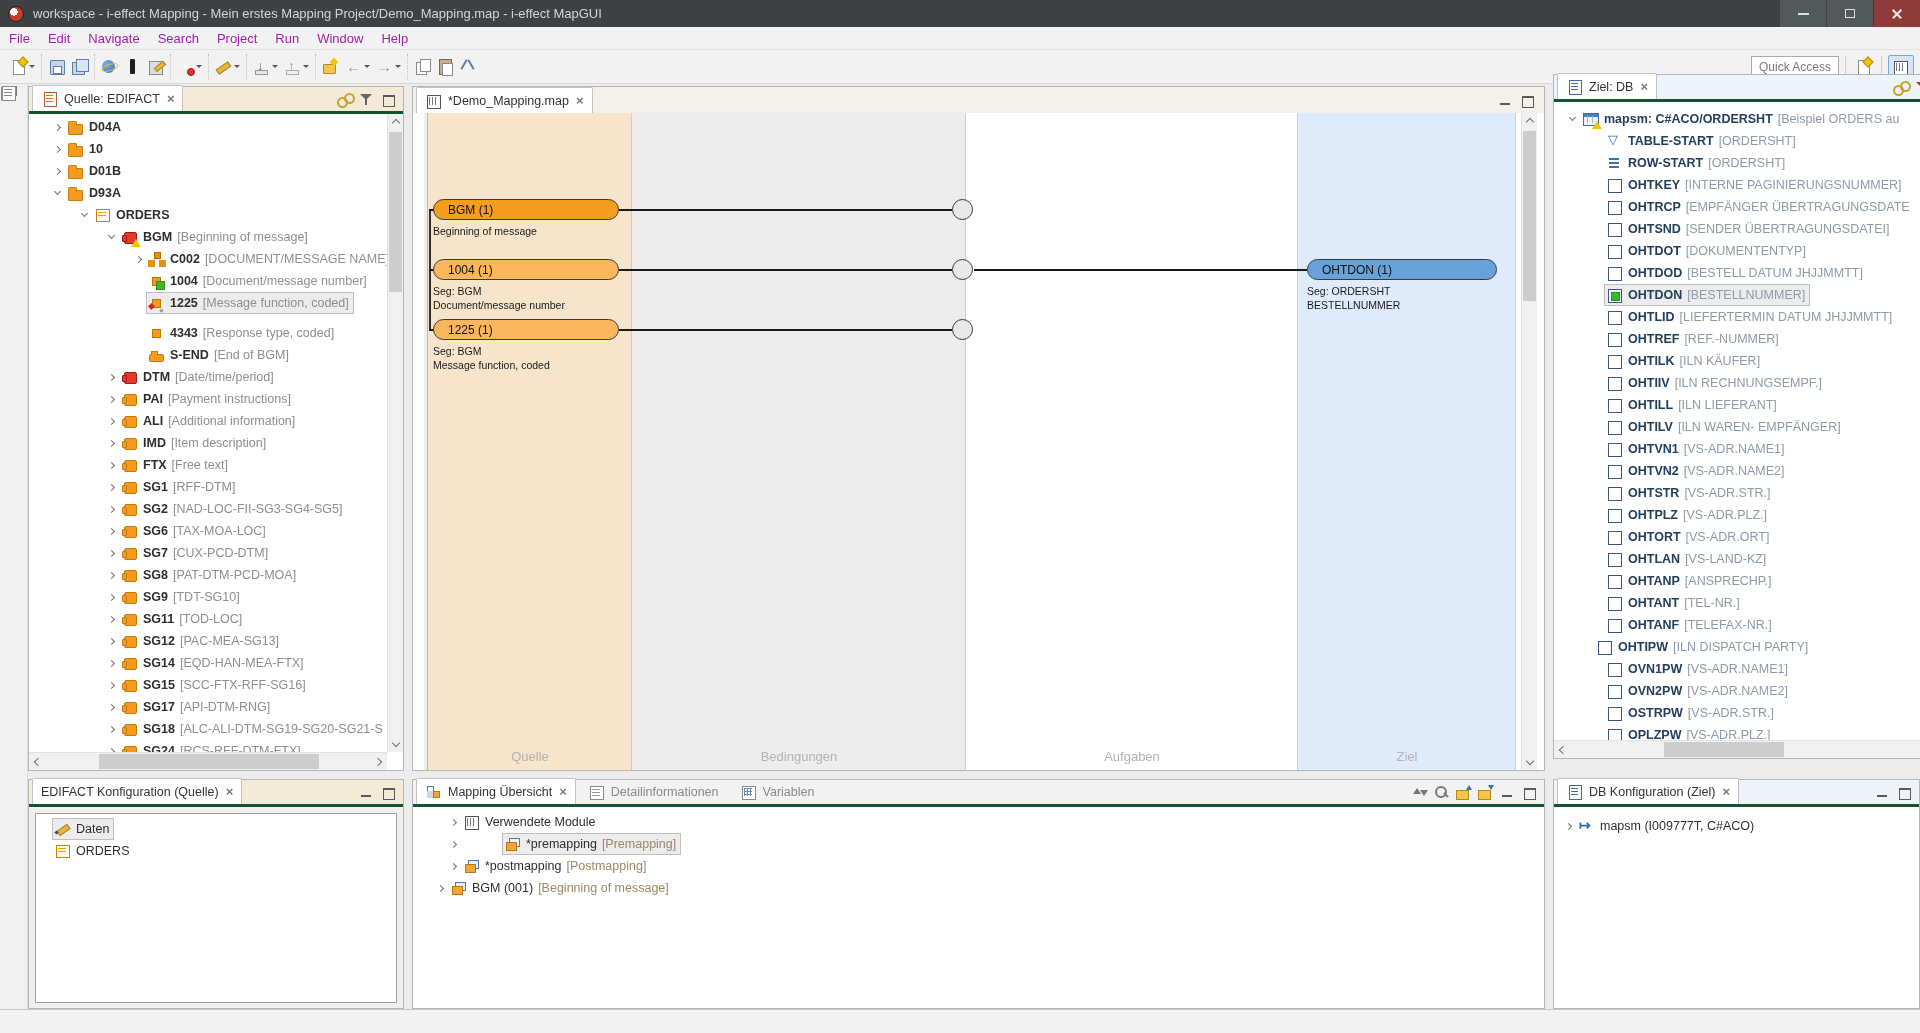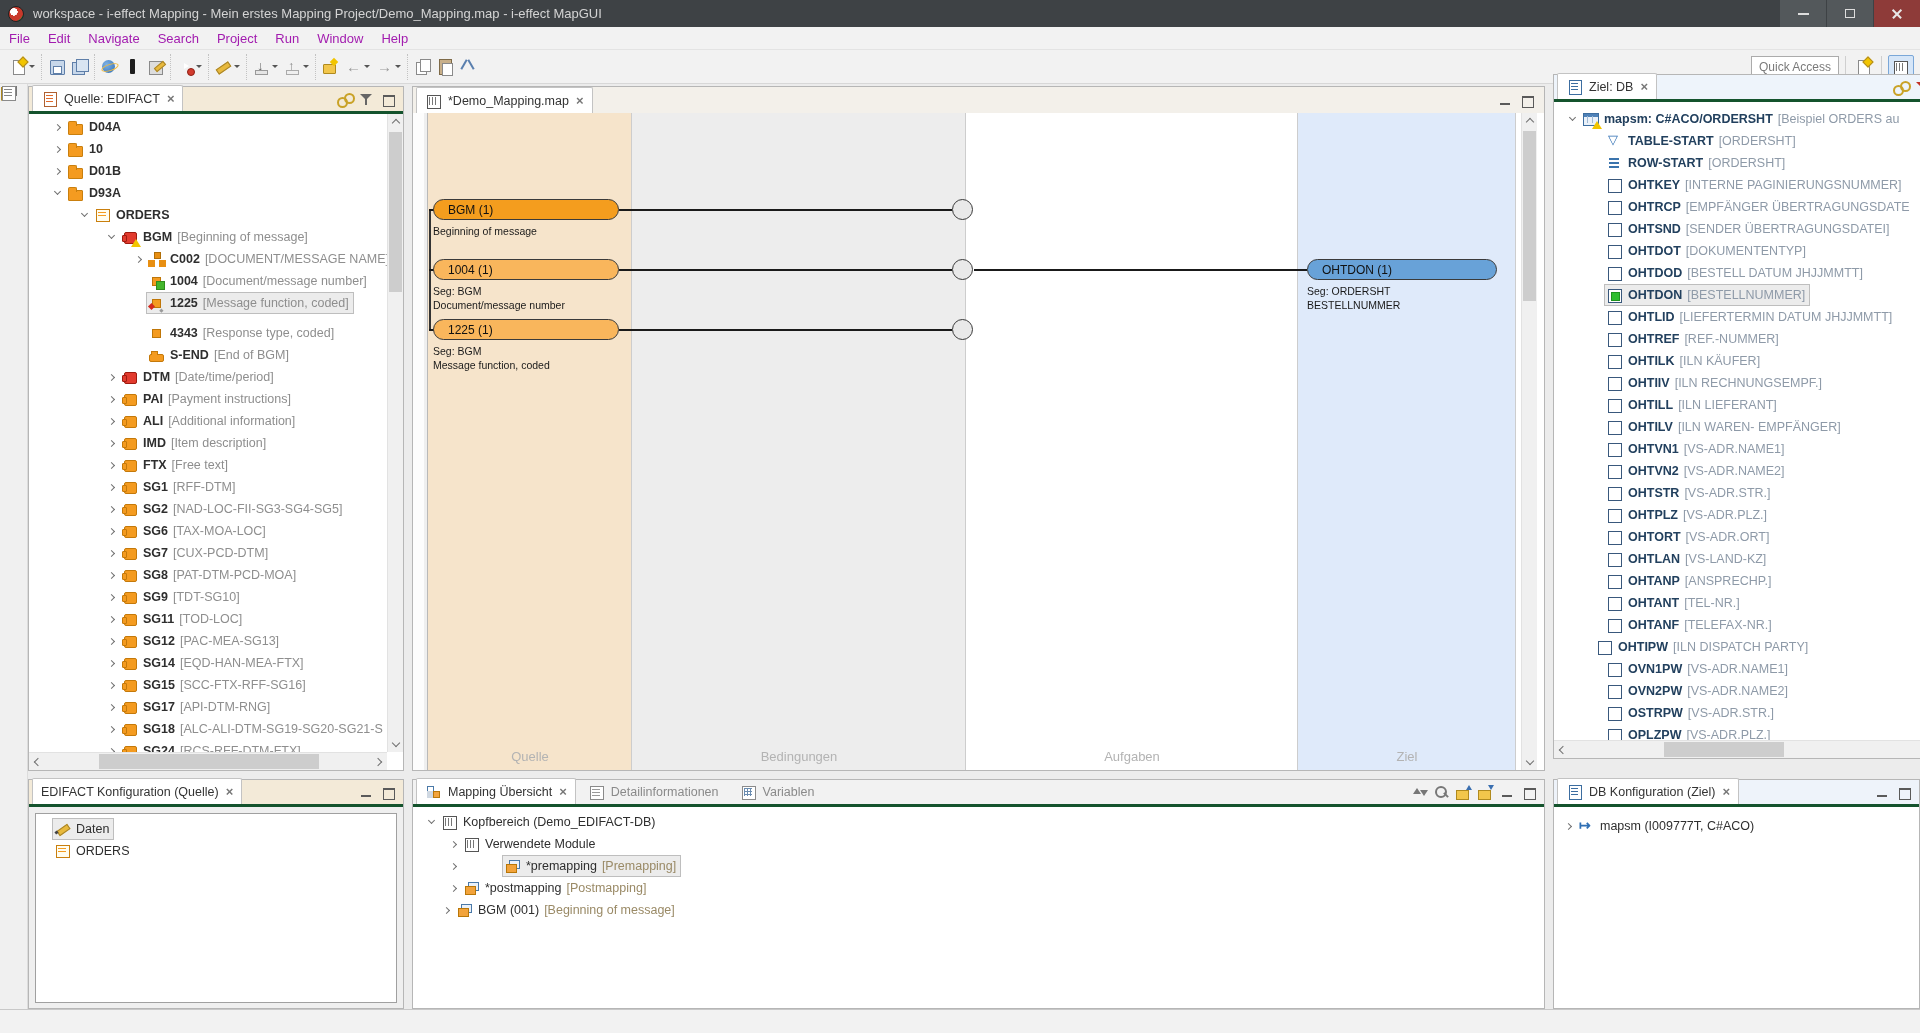--- a/index.html
+++ b/index.html
@@ -1009,29 +1009,20 @@
       <div class="hicons">
         <span class="vh vh-sort"></span>
         <span class="vh vh-search"></span>
         <span class="vh vh-fold up"></span>
         <span class="vh vh-fold down"></span>
         <span class="vh vh-min"></span>
         <span class="vh vh-max"></span>
       </div>
     </div>
     <div class="tree" id="bc-tree" style="left:0;top:27px;right:0;bottom:4px;padding-top:4px">
-        <div class="trow" style="padding-left: 10px;">
-          <span class="xp">
-            <span class="ch open"></span>
-          </span>
-          <span class="rowbox">
-            <span class="ti ic-map"></span>
-            <span class="tl">Kopfbereich (Demo_EDIFACT-DB)</span>
-          </span>
-        </div>
         <div class="trow" style="padding-left: 32px;">
           <span class="xp">
             <span class="ch"></span>
           </span>
           <span class="rowbox">
             <span class="ti ic-map"></span>
             <span class="tl">Verwendete Module</span>
           </span>
         </div>
         <div class="trow" style="padding-left: 32px; gap: 41px;">
@@ -1047,21 +1038,21 @@
         <div class="trow" style="padding-left: 32px;">
           <span class="xp">
             <span class="ch"></span>
           </span>
           <span class="rowbox">
             <span class="ti ic-layers"></span>
             <span class="tl">*postmapping</span>
             <span class="td">[Postmapping]</span>
           </span>
         </div>
-        <div class="trow" style="padding-left: 19px; margin-left: 6px;">
+        <div class="trow" style="padding-left: 19px;">
           <span class="xp">
             <span class="ch"></span>
           </span>
           <span class="rowbox">
             <span class="ti ic-layers"></span>
             <span class="tl">BGM (001)</span>
             <span class="td">[Beginning of message]</span>
           </span>
         </div>
       </div>

